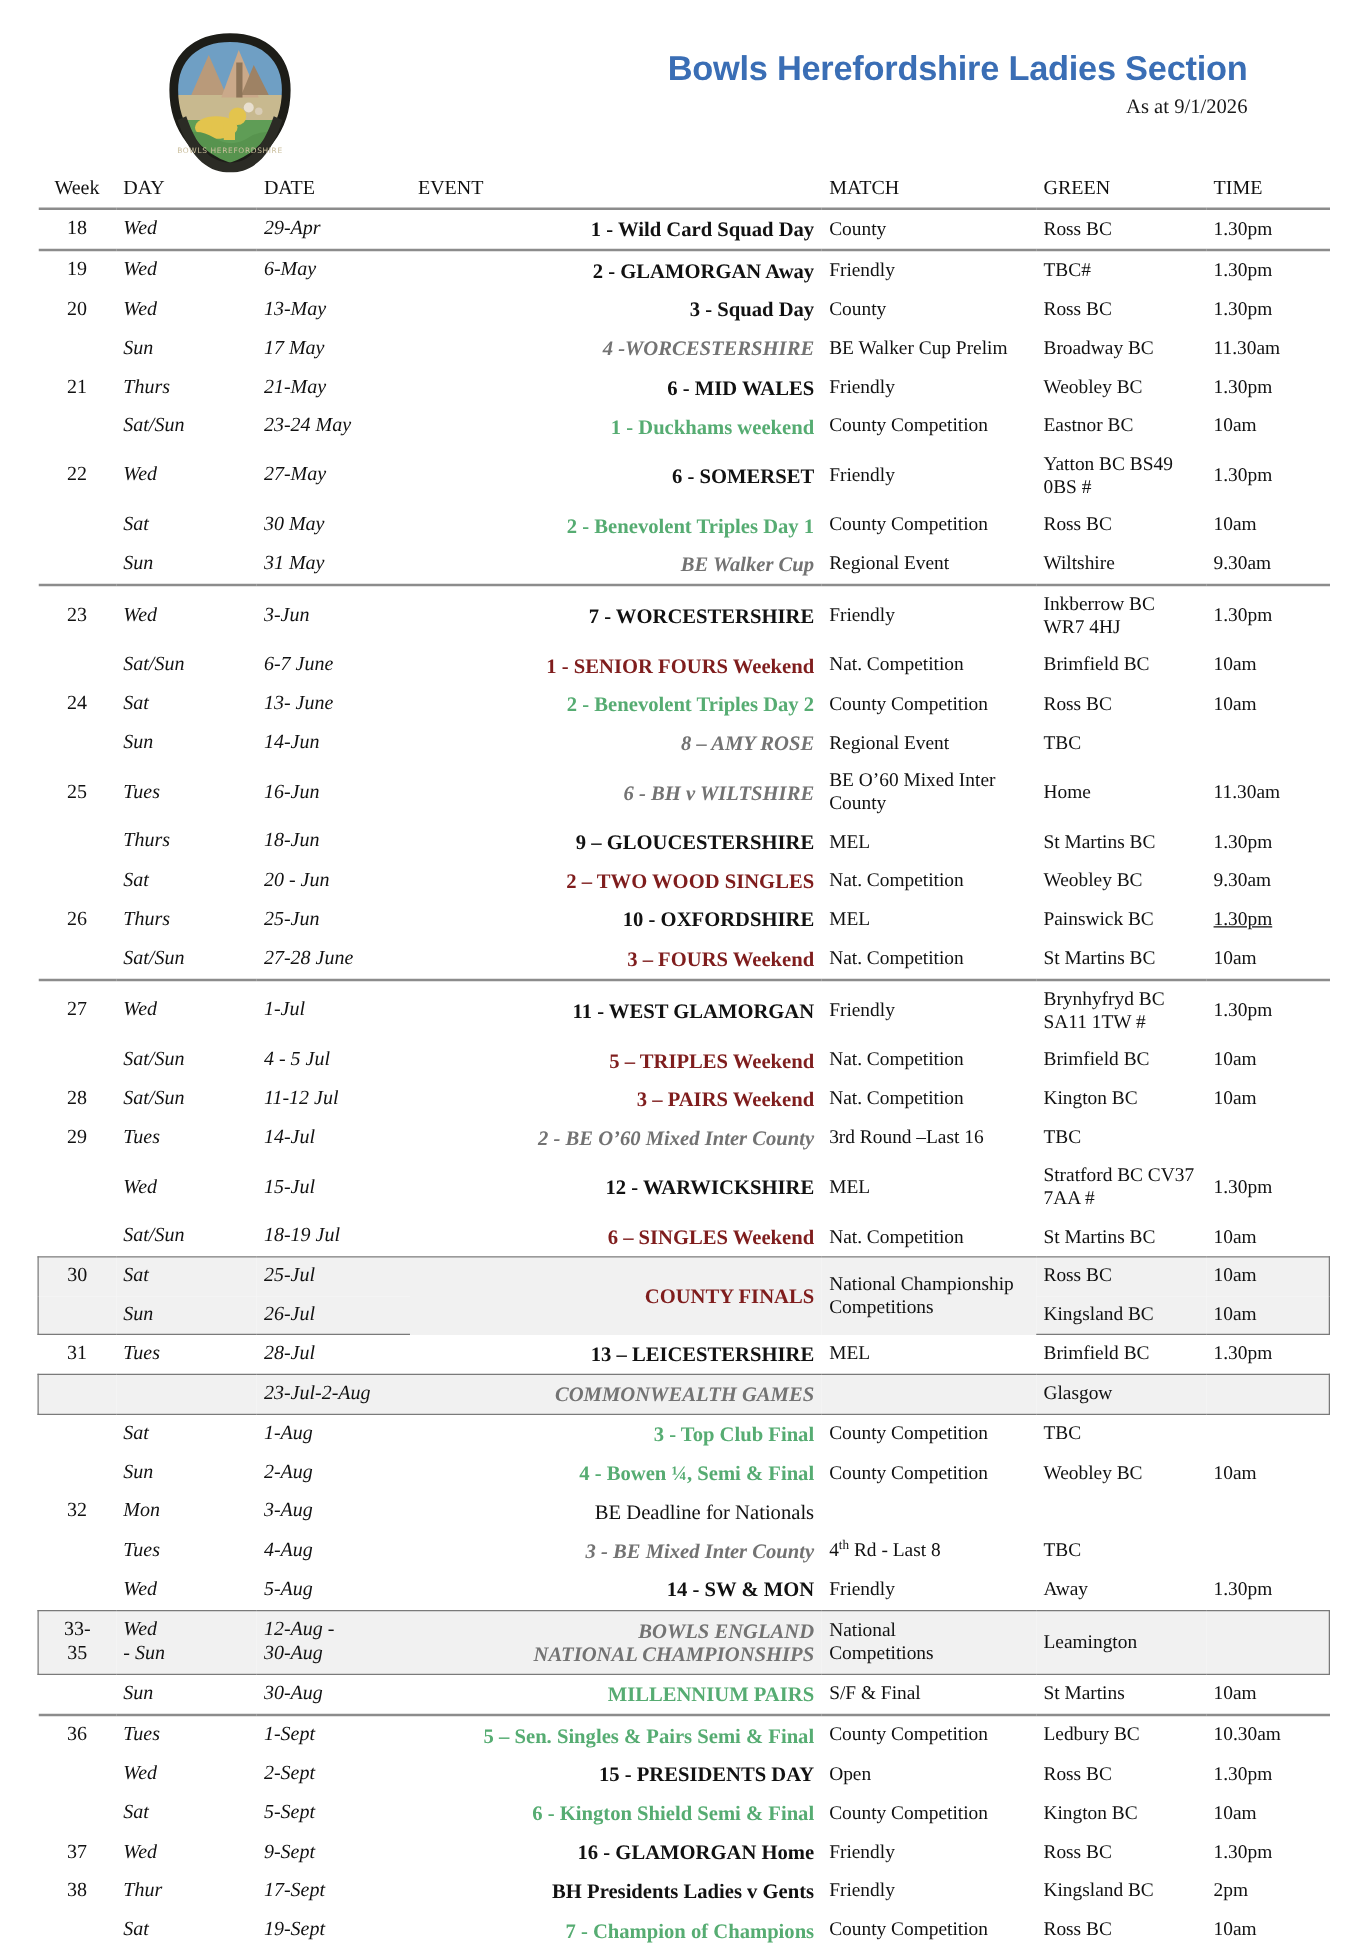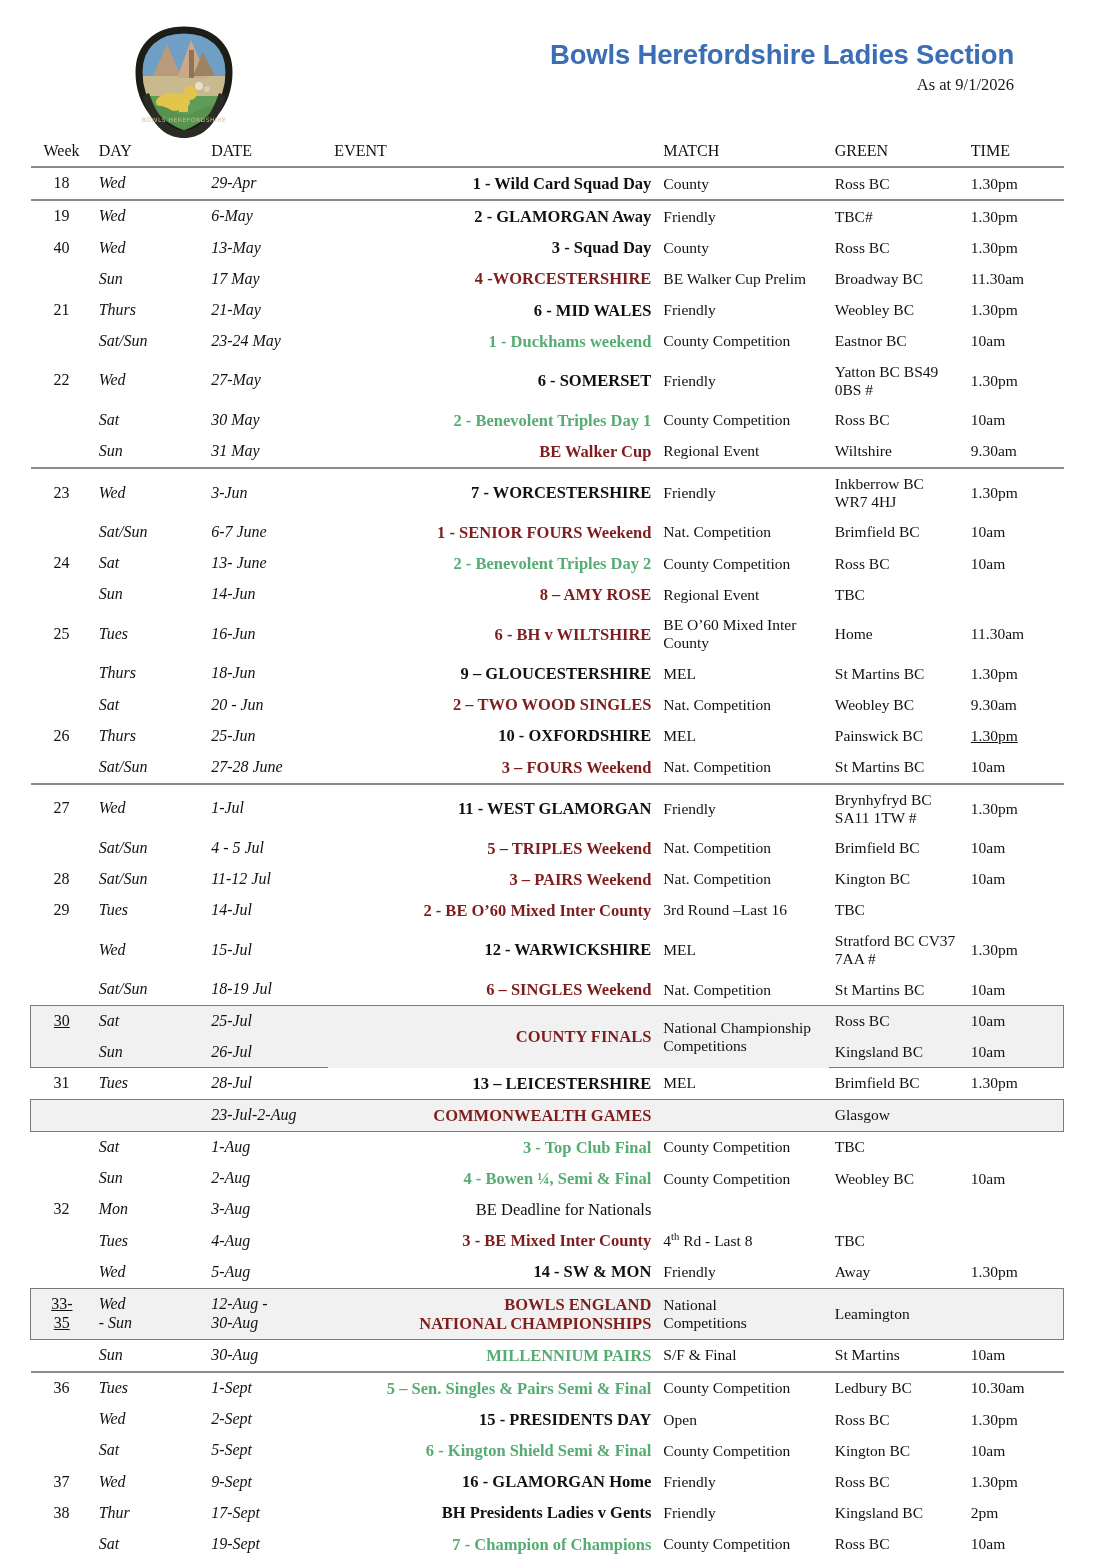--- a/index.html
+++ b/index.html
@@ -29,21 +29,21 @@
     position:absolute;
     left:133px;
     top:26px;
     width:102px;
     height:112px;
   }
   .logo svg{display:block;}
   .title-block{
     position:absolute;
     left:400px;
-    right:80px;
+    right:96px;
     top:40px;
     text-align:right;
   }
   .title-main{
     font-family:"Liberation Sans", sans-serif;
     font-weight:bold;
     font-size:27.5px;
     letter-spacing:-0.2px;
     color:#3A6EB5;
     line-height:1.1;
@@ -116,32 +116,32 @@
     text-align:right;
   }
   td.match, td.green, td.time{
     font-family:"Liberation Serif", serif;
     font-size:15.5px;
     font-weight:normal;
   }
 
   
   .c-black{color:#111;}
-  .c-red{color:#7f1d1d;}
+  .c-red{color:#737373;font-style:italic;}
   .c-blue{color:#7f1d1d;}
   .c-green-t{color:#56AC72;margin-left:28px;}
 
   
   tr.grp-end > td{border-bottom:2.2px solid #8c8c8c;}
 
   
   tr.shade > td{background:#F1F1F1;}
   tr.box-top > td{border-top:1.6px solid #7a7a7a;}
   tr.box-bot > td{border-bottom:1.6px solid #7a7a7a;}
-  tr.shade > td.week{border-left:1.6px solid #7a7a7a;text-decoration:underline;}
+  tr.shade > td.week{border-left:1.6px solid #7a7a7a;}
   tr.shade > td.time{border-right:1.6px solid #7a7a7a;}
 
   .u-line{text-decoration:underline;}
   .bold{font-weight:bold;}
   sup{font-size:0.68em; vertical-align:super;}
 </style>
 </head>
 <body>
 
 <div class="page">
@@ -217,21 +217,21 @@
         <tr>
           <td class="week">19</td>
           <td class="day">Wed</td>
           <td class="date">6-May</td>
           <td class="event c-black">2 - GLAMORGAN Away</td>
           <td class="match">Friendly</td>
           <td class="green">TBC#</td>
           <td class="time">1.30pm</td>
         </tr>
         <tr>
-          <td class="week">40</td>
+          <td class="week">20</td>
           <td class="day">Wed</td>
           <td class="date">13-May</td>
           <td class="event c-black">3 - Squad Day</td>
           <td class="match">County</td>
           <td class="green">Ross BC</td>
           <td class="time">1.30pm</td>
         </tr>
         <tr>
           <td class="week"></td>
           <td class="day">Sun</td>

